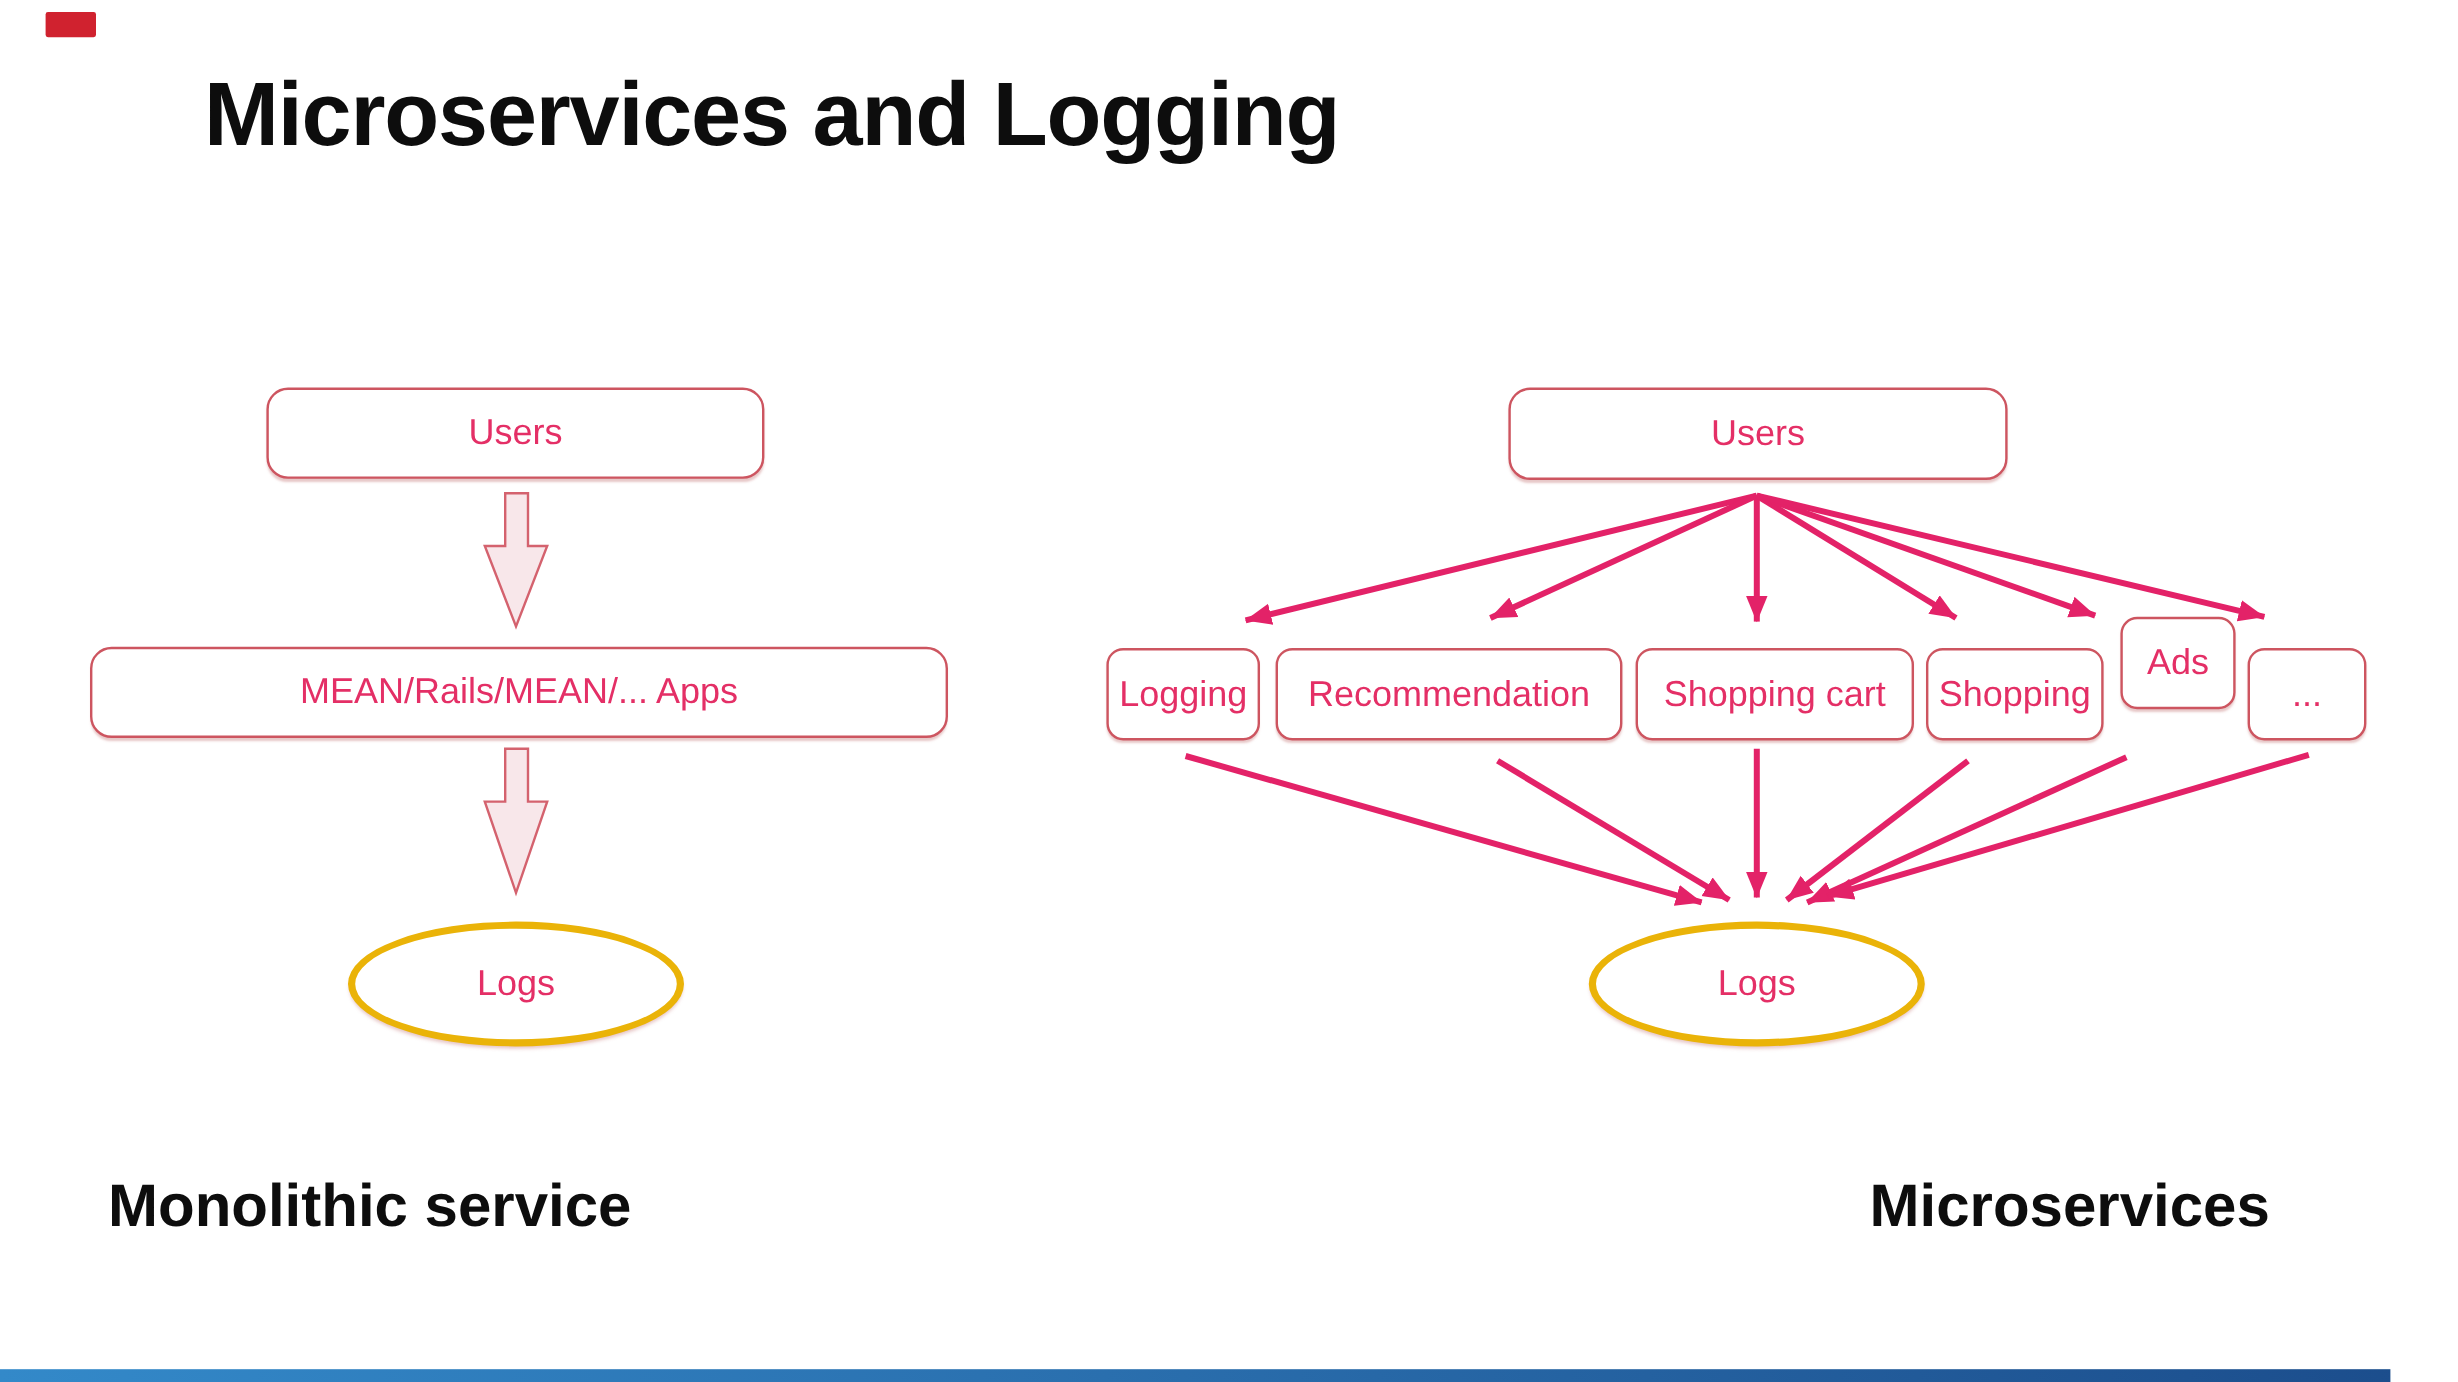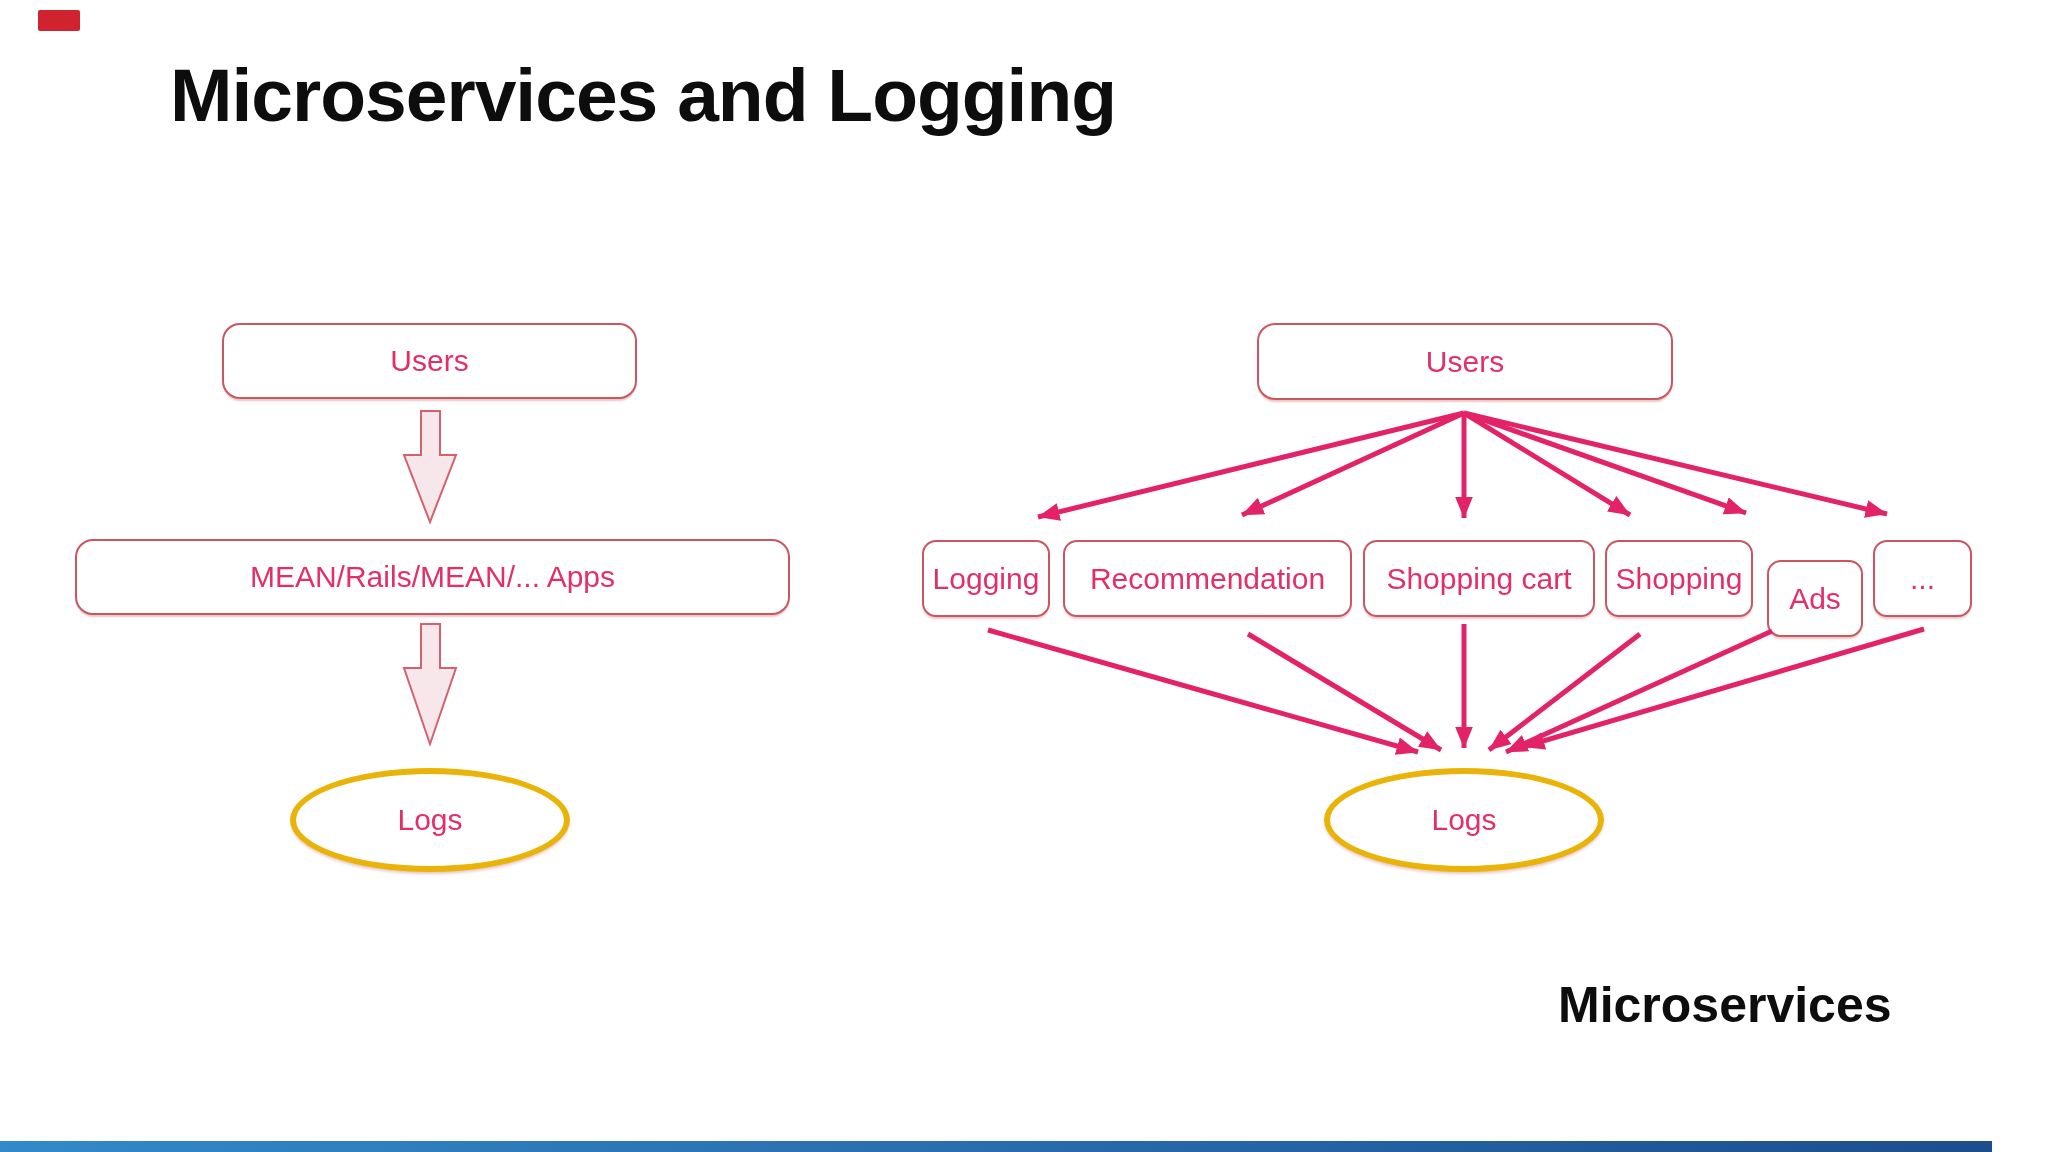--- a/index.html
+++ b/index.html
@@ -32,21 +32,21 @@
   
   #mono-users{left:222px;top:323px;width:415px;height:76px;}
   #mono-apps{left:75px;top:539px;width:715px;height:76px;}
   #mono-logs{left:290px;top:768px;width:280px;height:104px;}
   
   #micro-users{left:1257px;top:323px;width:416px;height:77px;}
   #svc-search{left:922px;top:540px;width:128px;height:77px;}
   #svc-reco{left:1063px;top:540px;width:289px;height:77px;}
   #svc-cart{left:1363px;top:540px;width:232px;height:77px;}
   #svc-reviews{left:1605px;top:540px;width:148px;height:77px;}
-  #svc-ads{left:1767px;top:560px;width:96px;height:77px;}
+  #svc-ads{left:1767px;top:514px;width:96px;height:77px;}
   #svc-more{left:1873px;top:540px;width:99px;height:77px;}
   #micro-logs{left:1324px;top:768px;width:280px;height:104px;}
   .caption{font-size:50px;font-weight:700;color:#0d0d0d;white-space:nowrap;}
   #mono-caption{left:90px;top:976px;}
   #micro-caption{left:1558px;top:976px;}
   #arrow-layer{left:0;top:0;width:2048px;height:1152px;pointer-events:none;}
   #footer-bar{
     left:0;bottom:0;width:2048px;height:11px;
     background:linear-gradient(90deg,#3389c9 0%,#2a6fae 45%,#1b4c8b 100%);
   }
@@ -88,20 +88,21 @@
   <div id="svc-ads" class="abs node-box svc">
     <span>Ads</span>
   </div>
   <div id="svc-more" class="abs node-box svc">
     <span>...</span>
   </div>
   <div id="micro-logs" class="abs node-ellipse">
     <span>Logs</span>
   </div>
 
+  <div id="mono-caption" class="abs caption">Monolithic service</div>
   <div id="micro-caption" class="abs caption">Microservices</div>
 
   <svg id="arrow-layer" class="abs" width="2048" height="1152" viewBox="0 0 2048 1152">
     <defs>
       <marker id="ah" markerWidth="4.6" markerHeight="3.8" refX="4.3" refY="1.8" orient="auto">
         <path d="M0,0 L4.4,1.8 L0,3.6 Z" fill="#e32268"></path>
       </marker>
     </defs>
 
     <polygon points="421,411 440,411 440,455 456,455 430,522 404,455 421,455" fill="#f8e7ea" stroke="#d4626e" stroke-width="2"></polygon>

